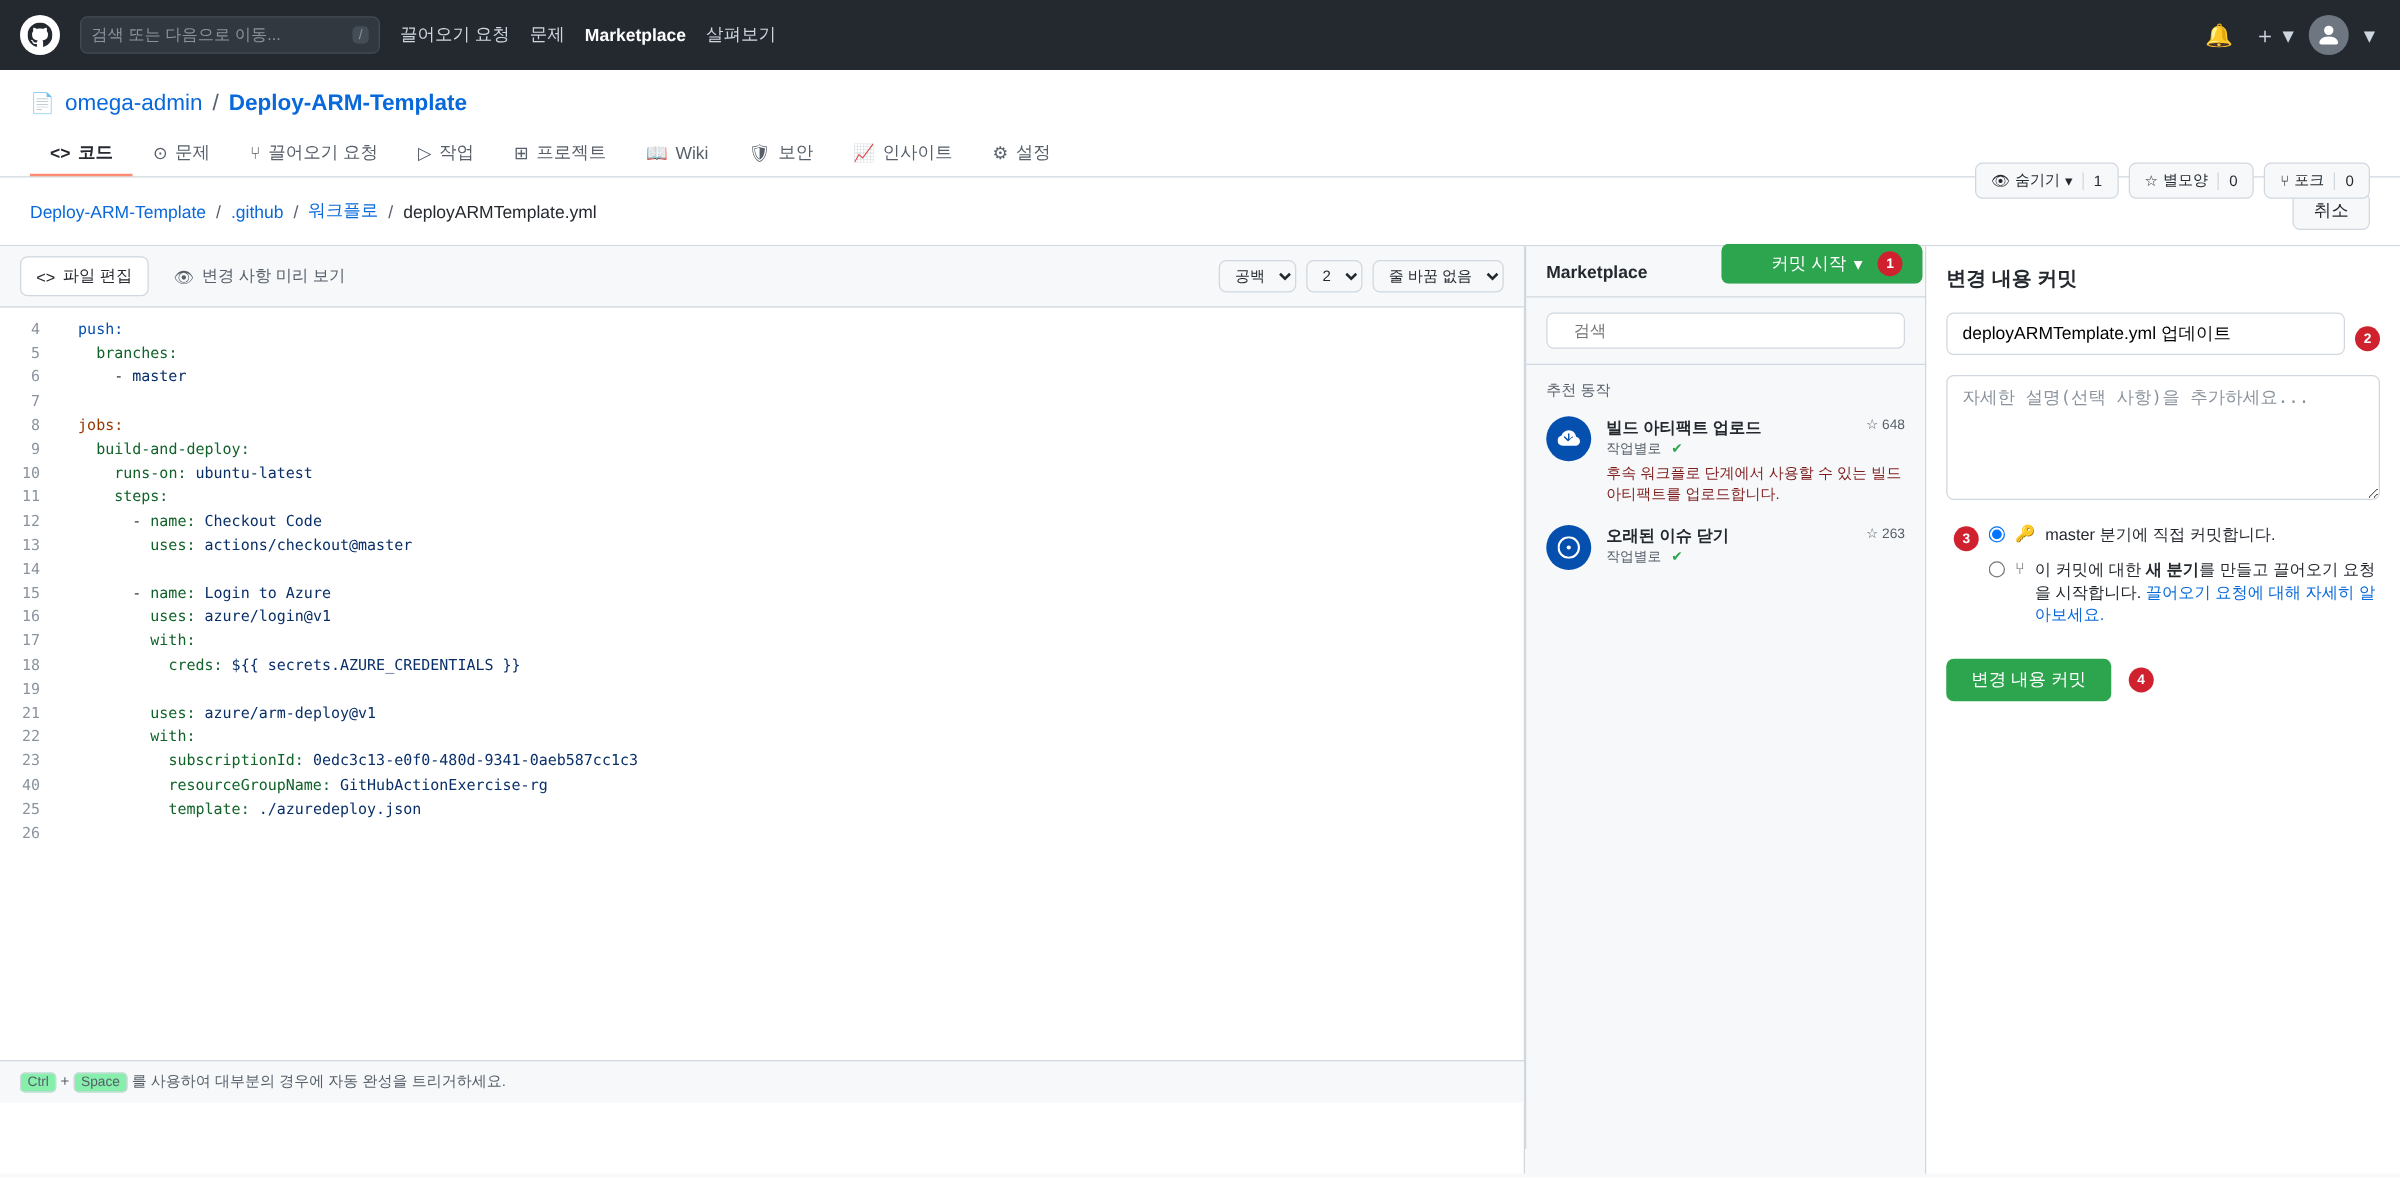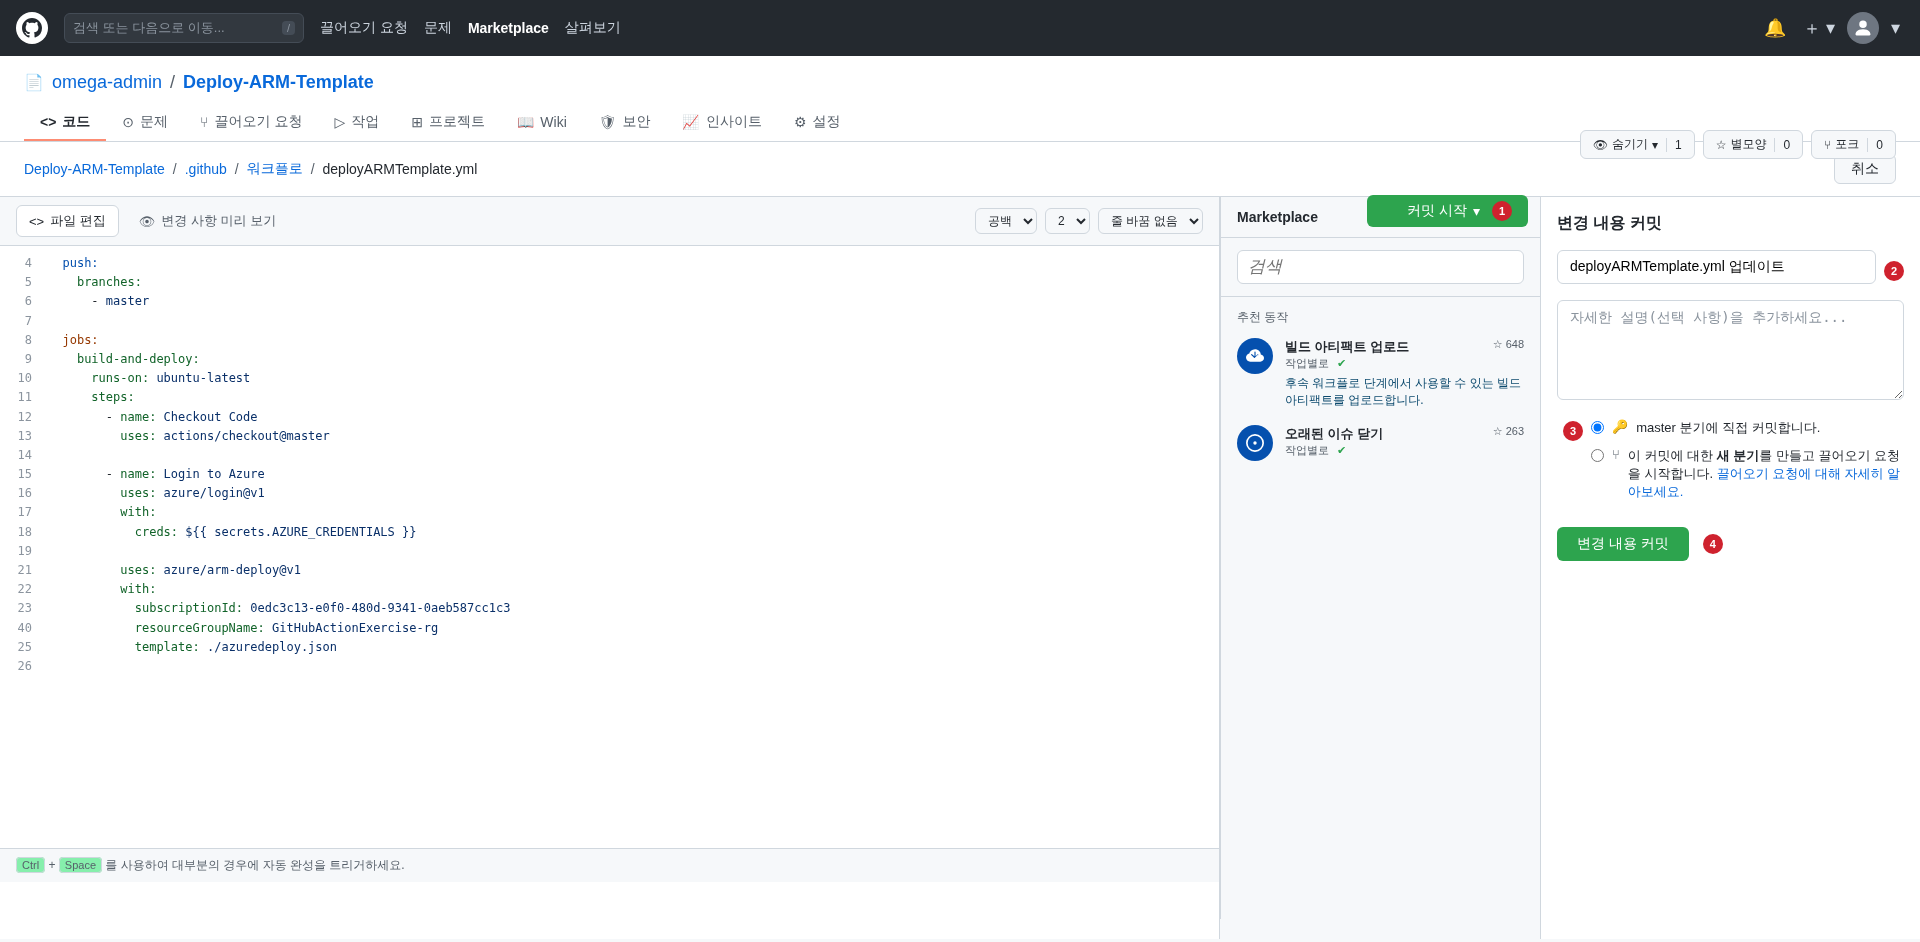--- a/index.html
+++ b/index.html
@@ -286,23 +286,22 @@
       color: #24292f;
     }
     .marketplace-search {
       padding: 12px 16px;
       border-bottom: 1px solid #d0d7de;
     }
     .marketplace-search input {
       width: 100%;
       border: 1px solid #d0d7de;
       border-radius: 6px;
-      padding: 6px 10px;
-      font-size: 17px;
-      font-style: italic;
+      padding: 6px 21px;
+      font-size: 13px;
     }
     .marketplace-section {
       padding: 12px 16px;
     }
     .marketplace-section-title {
       font-size: 12px;
       font-weight: 400;
       color: #57606a;
       margin-bottom: 12px;
       text-transform: uppercase;
@@ -313,21 +312,21 @@
     .marketplace-icon {
       width: 36px; height: 36px; border-radius: 50%;
       background: #0550ae;
       display: flex; align-items: center; justify-content: center;
       flex-shrink: 0;
     }
     .marketplace-icon svg { fill: #fff; width: 18px; height: 18px; }
     .marketplace-item-content { flex: 1; }
     .marketplace-item-title { font-size: 13px; font-weight: 600; color: #24292f; }
     .marketplace-item-sub { font-size: 11px; color: #57606a; margin-bottom: 4px; display: flex; align-items: center; gap: 8px; }
-    .marketplace-item-desc { font-size: 12px; color: #0c4a6e; line-height: 1.4; }
+    .marketplace-item-desc { font-size: 12px; color: #7f1d1d; line-height: 1.4; }
     .marketplace-item-stars { font-size: 11px; color: #57606a; float: right; }
     .check-icon { color: #2da44e; }
 
     
     .commit-start-btn {
       position: absolute;
       right: 24px;
       top: 195px;
       background: #2da44e;
       color: #fff;
@@ -449,21 +448,21 @@
       <span>📈</span>
       <span>인사이트</span>
     </a>
     <a class="repo-tab">
       <span>⚙</span>
       <span>설정</span>
     </a>
   </div>
 </div>
 
-<button class="commit-start-btn" style="position: fixed; right: 392px; top: 195px; z-index: 100; padding-left: 40px;">
+<button class="commit-start-btn" style="position: fixed; right: 382px; top: 195px; z-index: 100; padding-left: 40px;">
   <span>커밋 시작</span>
   <span>▾</span>
   <span class="step-badge">1</span>
 </button>
 
 <div class="breadcrumb-bar">
   <a>Deploy-ARM-Template</a>
   <span class="sep">/</span>
   <a>.github</a>
   <span class="sep">/</span>

